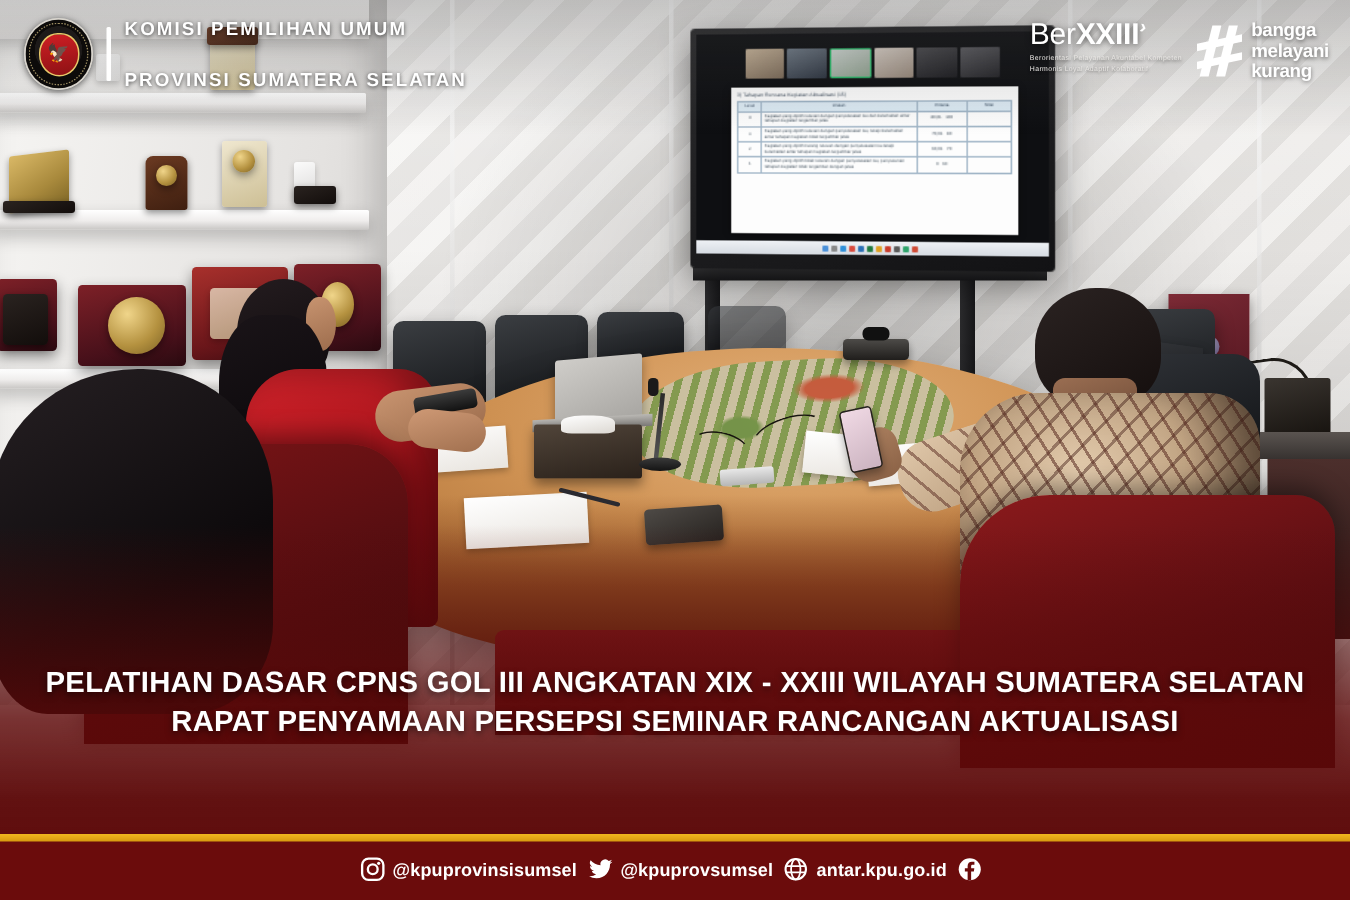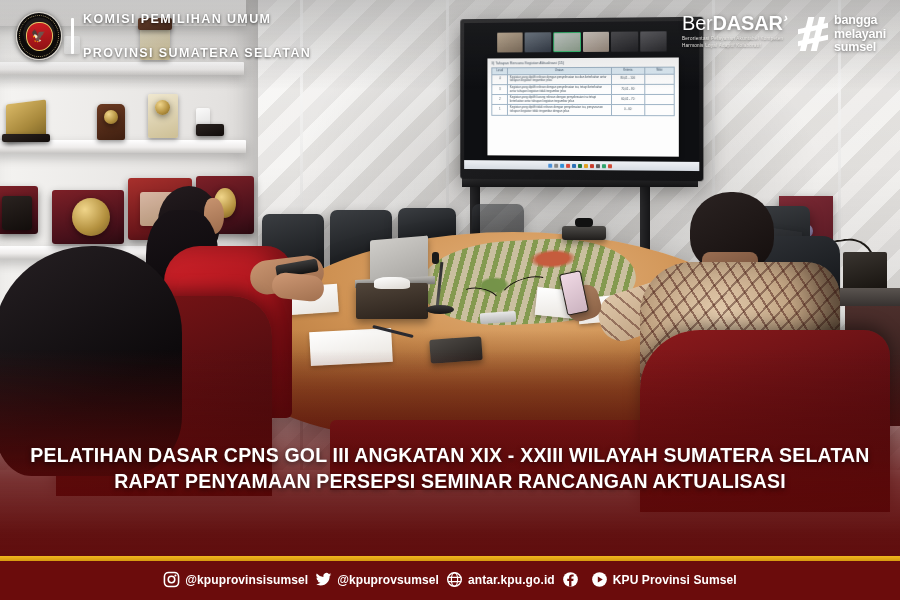--- a/index.html
+++ b/index.html
@@ -491,38 +491,38 @@
     <div class="hdr-bar"></div>
     <div class="hdr-txt">
       <div class="hdr-l1">KOMISI PEMILIHAN UMUM</div>
       <div class="hdr-l2">PROVINSI SUMATERA SELATAN</div>
     </div>
   </div>
 
   <div class="berakhlak">
     <div class="ber-row">
       <span class="ber-txt" style="font-weight:normal;text-align:right;">Ber</span>
-      <span class="ber-txt">DASAR</span>
+      <span class="ber-txt">XXIII</span>
       <span class="ber-tick">›</span>
     </div>
     <div class="ber-sub">Berorientasi Pelayanan Akuntabel Kompeten</div>
     <div class="ber-sub" style="margin-top:0;">Harmonis Loyal Adaptif Kolaboratif</div>
   </div>
 
   <div class="bmb">
     <div class="bmb-hash">
       <i class="v1"></i>
         <i class="v2"></i>
         <i class="h1"></i>
         <i class="h2"></i>
     </div>
     <div>
       <div class="bmb-txt">bangga</div>
       <div class="bmb-txt">melayani</div>
-      <div class="bmb-txt">sumsel</div>
+      <div class="bmb-txt">kurang</div>
     </div>
   </div>
 
   <div class="caption">
     <div class="cap-l cap-l2">PELATIHAN DASAR CPNS GOL III ANGKATAN XIX - XXIII WILAYAH SUMATERA SELATAN</div>
     <div class="cap-l cap-l1">RAPAT PENYAMAAN PERSEPSI SEMINAR RANCANGAN AKTUALISASI</div>
   </div>
 
   <div class="footer">
     <div class="gold-line"></div>
@@ -562,26 +562,17 @@
       <div class="f-grp">
         <span class="ic">
           <svg viewBox="0 0 24 24">
               <circle cx="12" cy="12" r="10.4" fill="#fff"></circle>
               <path fill="#6b0c0c" d="M13.3 22v-8h2.6l.4-3h-3V9.2c0-.9.25-1.5 1.5-1.5H16.4V5.05c-.3-.04-1.26-.13-2.4-.13-2.4 0-4 1.45-4 4.12V11H7.4v3h2.6v8z"></path>
             </svg>
         </span>
         <span class="f-lbl"></span>
       </div>
 
-      <div class="f-grp">
-        <span class="ic">
-          <svg viewBox="0 0 24 24">
-              <circle cx="12" cy="12" r="10.4" fill="#fff"></circle>
-              <path fill="#6b0c0c" d="M9.6 7.8l7 4.2-7 4.2z"></path>
-            </svg>
-        </span>
-        <span class="f-lbl">KPU Provinsi Sumsel</span>
-      </div>
 
     </div>
   </div>
 
 </div>
 
 </body></html>

